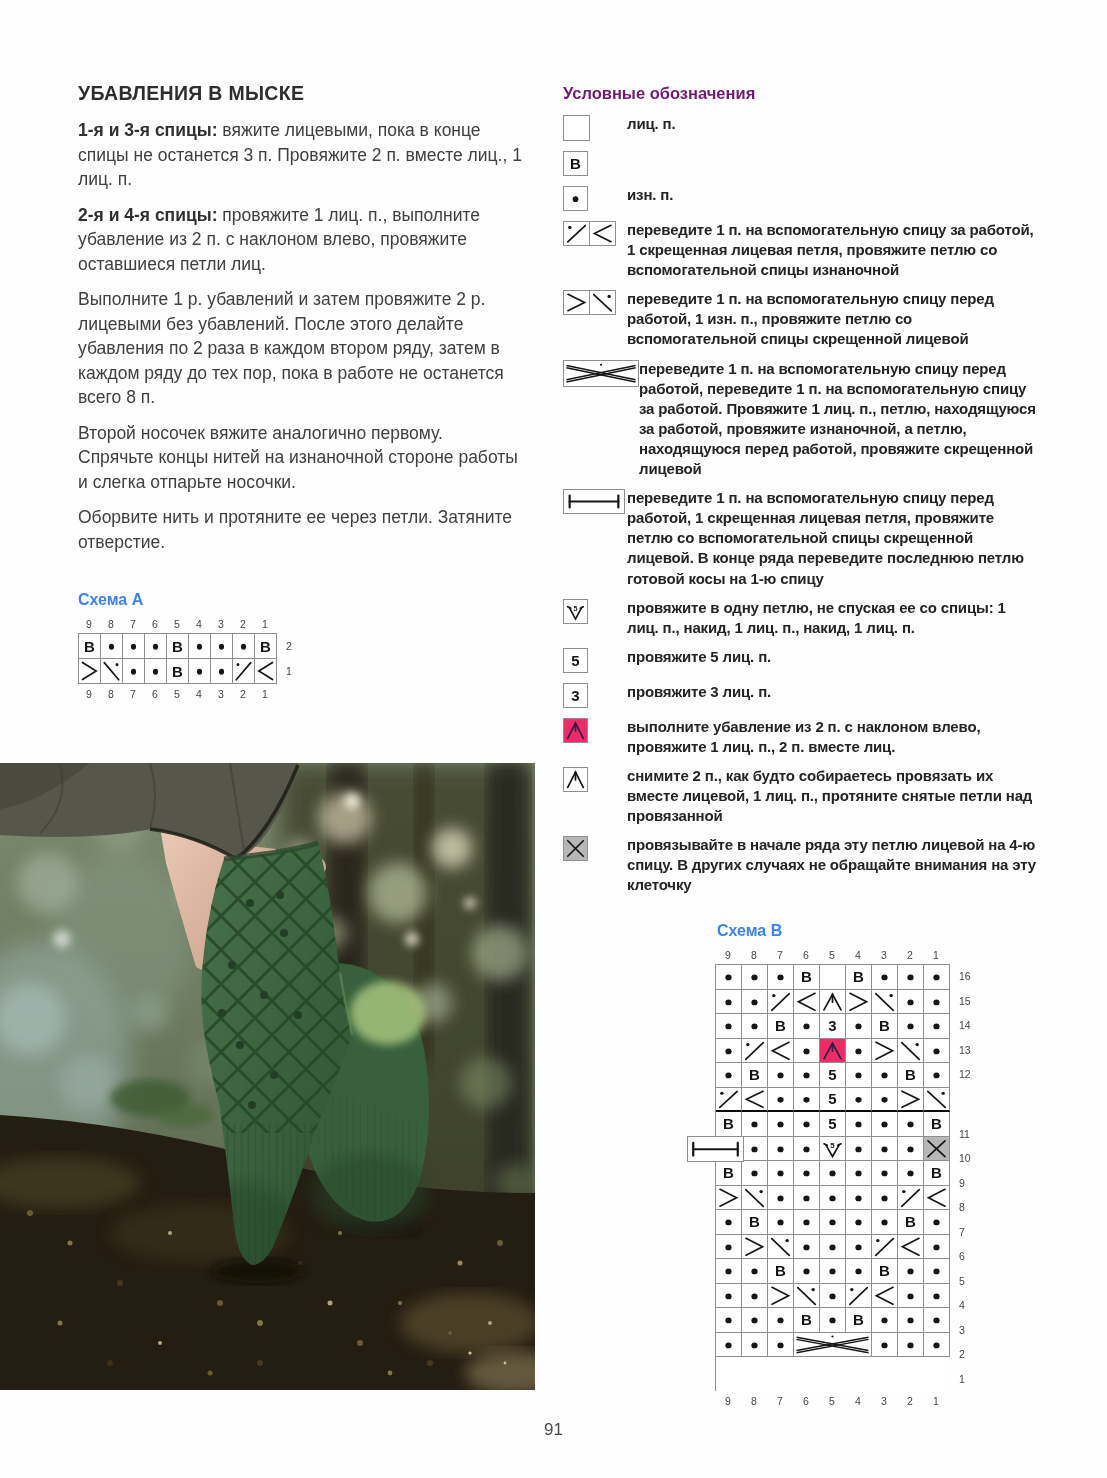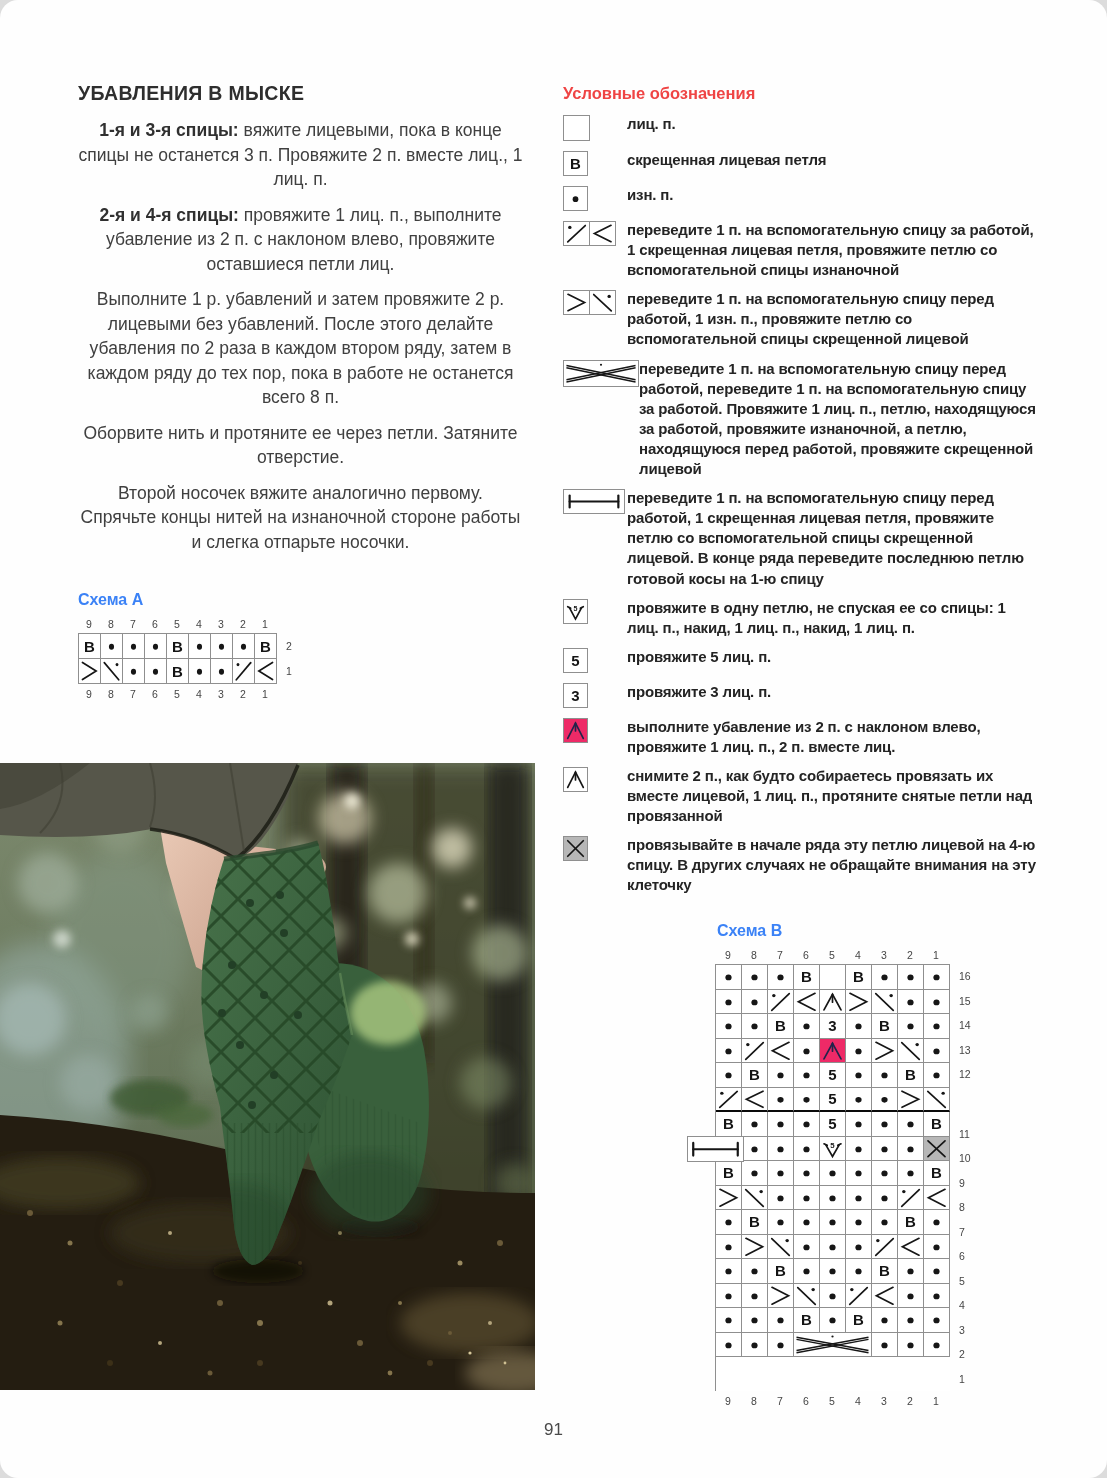--- a/index.html
+++ b/index.html
@@ -1,27 +1,27 @@
 <!DOCTYPE html>
 <html><head>
 <meta charset="utf-8">
 <style>
   html,body{margin:0;padding:0;background:#dcdcdc;}
   .page{position:relative;width:1107px;height:1478px;margin:0 auto;background:#fefefe;
-        font-family:"Liberation Sans",sans-serif;color:#3d3d3d;overflow:hidden;border-radius:18px;}
+        font-family:"Liberation Sans",sans-serif;color:#3d3d3d;overflow:hidden;}
 
   
   .article{position:absolute;left:78px;top:82px;width:452px;}
   .article h1{font-size:19.5px;font-weight:700;color:#2e2e2e;margin:0 0 13px 0;letter-spacing:.3px;}
-  .article p{font-size:17.5px;line-height:1.4;margin:0 7px 11px 0;color:#404040;text-align:center;}
+  .article p{font-size:17.5px;line-height:1.4;margin:0 7px 11px 0;color:#404040;}
   .article strong{color:#303030;}
 
   
   .legend{position:absolute;left:563px;top:84px;width:478px;}
-  .legend-title{font-size:16.5px;font-weight:700;color:#ef4444;margin:0 0 11px 0;}
+  .legend-title{font-size:16.5px;font-weight:700;color:#701a75;margin:0 0 11px 0;}
   .legend-item{display:flex;align-items:flex-start;margin-bottom:9px;}
   .legend-sym{flex:0 0 64px;display:flex;padding-top:1px;}
   .legend-text{font-size:15px;line-height:1.34;font-weight:700;color:#242424;letter-spacing:-.15px;width:412px;}
 
   
   .chart{position:absolute;}
   .chart-title{font-size:16px;font-weight:600;color:#3b82f6;margin-bottom:8px;}
   .col-labels{display:grid;font-size:10.5px;color:#454545;text-align:center;}
   .col-labels div{height:14px;line-height:14px;}
   .col-labels.top{margin-bottom:2px;}
@@ -57,41 +57,40 @@
 <body>
 
 <div class="page">
 
   <div class="article">
     <h1>УБАВЛЕНИЯ В МЫСКЕ</h1>
     <div id="paragraphs">
         <p><strong>1-я и 3-я спицы:</strong> вяжите лицевыми, пока в конце спицы не останется 3 п. Провяжите 2 п. вместе лиц., 1 лиц. п.</p>
         <p><strong>2-я и 4-я спицы:</strong> провяжите 1 лиц. п., выполните убавление из 2 п. с наклоном влево, провяжите оставшиеся петли лиц.</p>
         <p>Выполните 1 р. убавлений и затем провяжите 2 р. лицевыми без убавлений. После этого делайте убавления по 2 раза в каждом втором ряду, затем в каждом ряду до тех пор, пока в работе не останется всего 8 п.</p>
+        <p>Второй носочек вяжите аналогично первому. Спрячьте концы нитей на изнаночной стороне работы и слегка отпарьте носочки.</p>
         <p>Оборвите нить и протяните ее через петли. Затяните отверстие.</p>
-        <p>Второй носочек вяжите аналогично первому. Спрячьте концы нитей на изнаночной стороне работы и слегка отпарьте носочки.</p>
       </div>
   </div>
 
   <div class="legend">
     <div class="legend-title">Условные обозначения</div>
     <div id="legend-items">
         <div class="legend-item">
           <div class="legend-sym">
             <div class="symbox sq" style="width: 27px; height: 26px;"></div>
           </div>
           <div class="legend-text">лиц. п.</div>
         </div>
         <div class="legend-item">
           <div class="legend-sym">
             <div class="symbox sq" style="width: 25px; height: 25px;">
               <span class="cg">B</span>
             </div>
           </div>
-          <div class="legend-text">скрещенная лицевая петля</div>
         </div>
         <div class="legend-item">
           <div class="legend-sym">
             <div class="symbox sq" style="width: 25px; height: 25px;">
               <svg viewBox="0 0 100 100" preserveAspectRatio="none">
                 <circle cx="50" cy="53" r="13.5" fill="#161616"></circle>
               </svg>
             </div>
           </div>
           <div class="legend-text">изн. п.</div>

